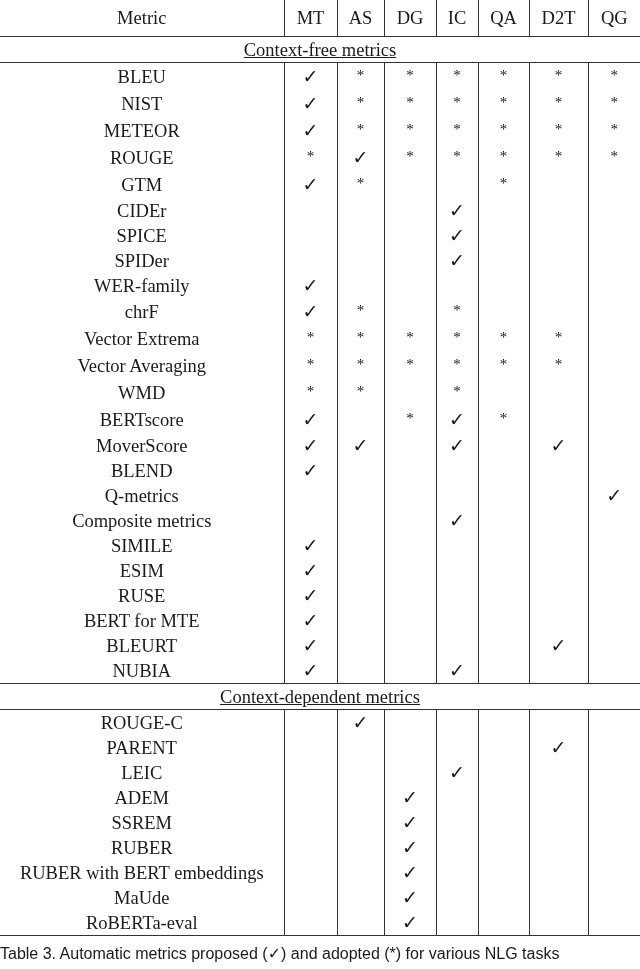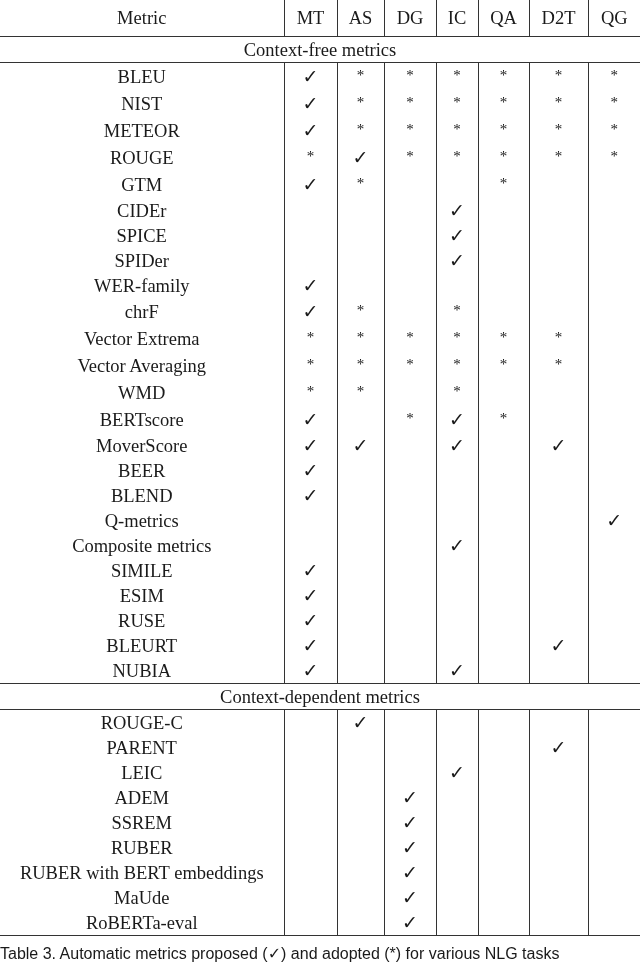--- a/index.html
+++ b/index.html
@@ -5,21 +5,21 @@
   html, body { margin:0; padding:0; background:#ffffff; }
   body { width:640px; height:969px; position:relative; overflow:hidden;
          font-family:"Liberation Serif","DejaVu Serif",serif; color:#1a1a1a; }
   table { position:absolute; left:0; top:0; width:640px; border-collapse:collapse;
           table-layout:fixed; font-size:18.5px; }
   col.c0{width:284px} col.c1{width:53px} col.c2{width:47px} col.c3{width:52px}
   col.c4{width:42px} col.c5{width:51px} col.c6{width:59px} col.c7{width:52px}
   th, td { padding:0; text-align:center; height:24.85px; line-height:24px; }
   th { font-weight:normal; height:36px; border-bottom:1.2px solid #333; }
   td.v, th.v { border-left:1.2px solid #333; }
-  tr.section td { border-bottom:1.2px solid #333; height:25px; }
+  tr.section td { border-bottom:1.2px solid #333; height:25px;text-decoration:underline; }
   tr.lastrow td { border-bottom:1.2px solid #333; }
   .mark-check { font-family:"DejaVu Sans",sans-serif; font-size:19px; }
   .mark-star { font-size:15px; vertical-align:4px; }
   .caption { position:absolute; left:0; top:944px; width:608px; text-align:left;
              font-family:"Liberation Sans","DejaVu Sans",sans-serif; font-size:16px; }
 </style>
 </head>
 <body>
 
 <table>
@@ -193,30 +193,20 @@
         <td>MoverScore</td>
         <td class="v"><span class="mark-check">✓</span></td>
         <td class="v"><span class="mark-check">✓</span></td>
         <td class="v"><span class=""></span></td>
         <td class="v"><span class="mark-check">✓</span></td>
         <td class="v"><span class=""></span></td>
         <td class="v"><span class="mark-check">✓</span></td>
         <td class="v"><span class=""></span></td>
       </tr>
       <tr>
-        <td>BEER</td>
-        <td class="v"><span class="mark-check">✓</span></td>
-        <td class="v"><span class=""></span></td>
-        <td class="v"><span class=""></span></td>
-        <td class="v"><span class=""></span></td>
-        <td class="v"><span class=""></span></td>
-        <td class="v"><span class=""></span></td>
-        <td class="v"><span class=""></span></td>
-      </tr>
-      <tr>
         <td>BLEND</td>
         <td class="v"><span class="mark-check">✓</span></td>
         <td class="v"><span class=""></span></td>
         <td class="v"><span class=""></span></td>
         <td class="v"><span class=""></span></td>
         <td class="v"><span class=""></span></td>
         <td class="v"><span class=""></span></td>
         <td class="v"><span class=""></span></td>
       </tr>
       <tr>
@@ -254,20 +244,30 @@
         <td class="v"><span class="mark-check">✓</span></td>
         <td class="v"><span class=""></span></td>
         <td class="v"><span class=""></span></td>
         <td class="v"><span class=""></span></td>
         <td class="v"><span class=""></span></td>
         <td class="v"><span class=""></span></td>
         <td class="v"><span class=""></span></td>
       </tr>
       <tr>
         <td>RUSE</td>
+        <td class="v"><span class="mark-check">✓</span></td>
+        <td class="v"><span class=""></span></td>
+        <td class="v"><span class=""></span></td>
+        <td class="v"><span class=""></span></td>
+        <td class="v"><span class=""></span></td>
+        <td class="v"><span class=""></span></td>
+        <td class="v"><span class=""></span></td>
+      </tr>
+      <tr>
+        <td>BERT for MTE</td>
         <td class="v"><span class="mark-check">✓</span></td>
         <td class="v"><span class=""></span></td>
         <td class="v"><span class=""></span></td>
         <td class="v"><span class=""></span></td>
         <td class="v"><span class=""></span></td>
         <td class="v"><span class=""></span></td>
         <td class="v"><span class=""></span></td>
       </tr>
       <tr>
         <td>BLEURT</td>

